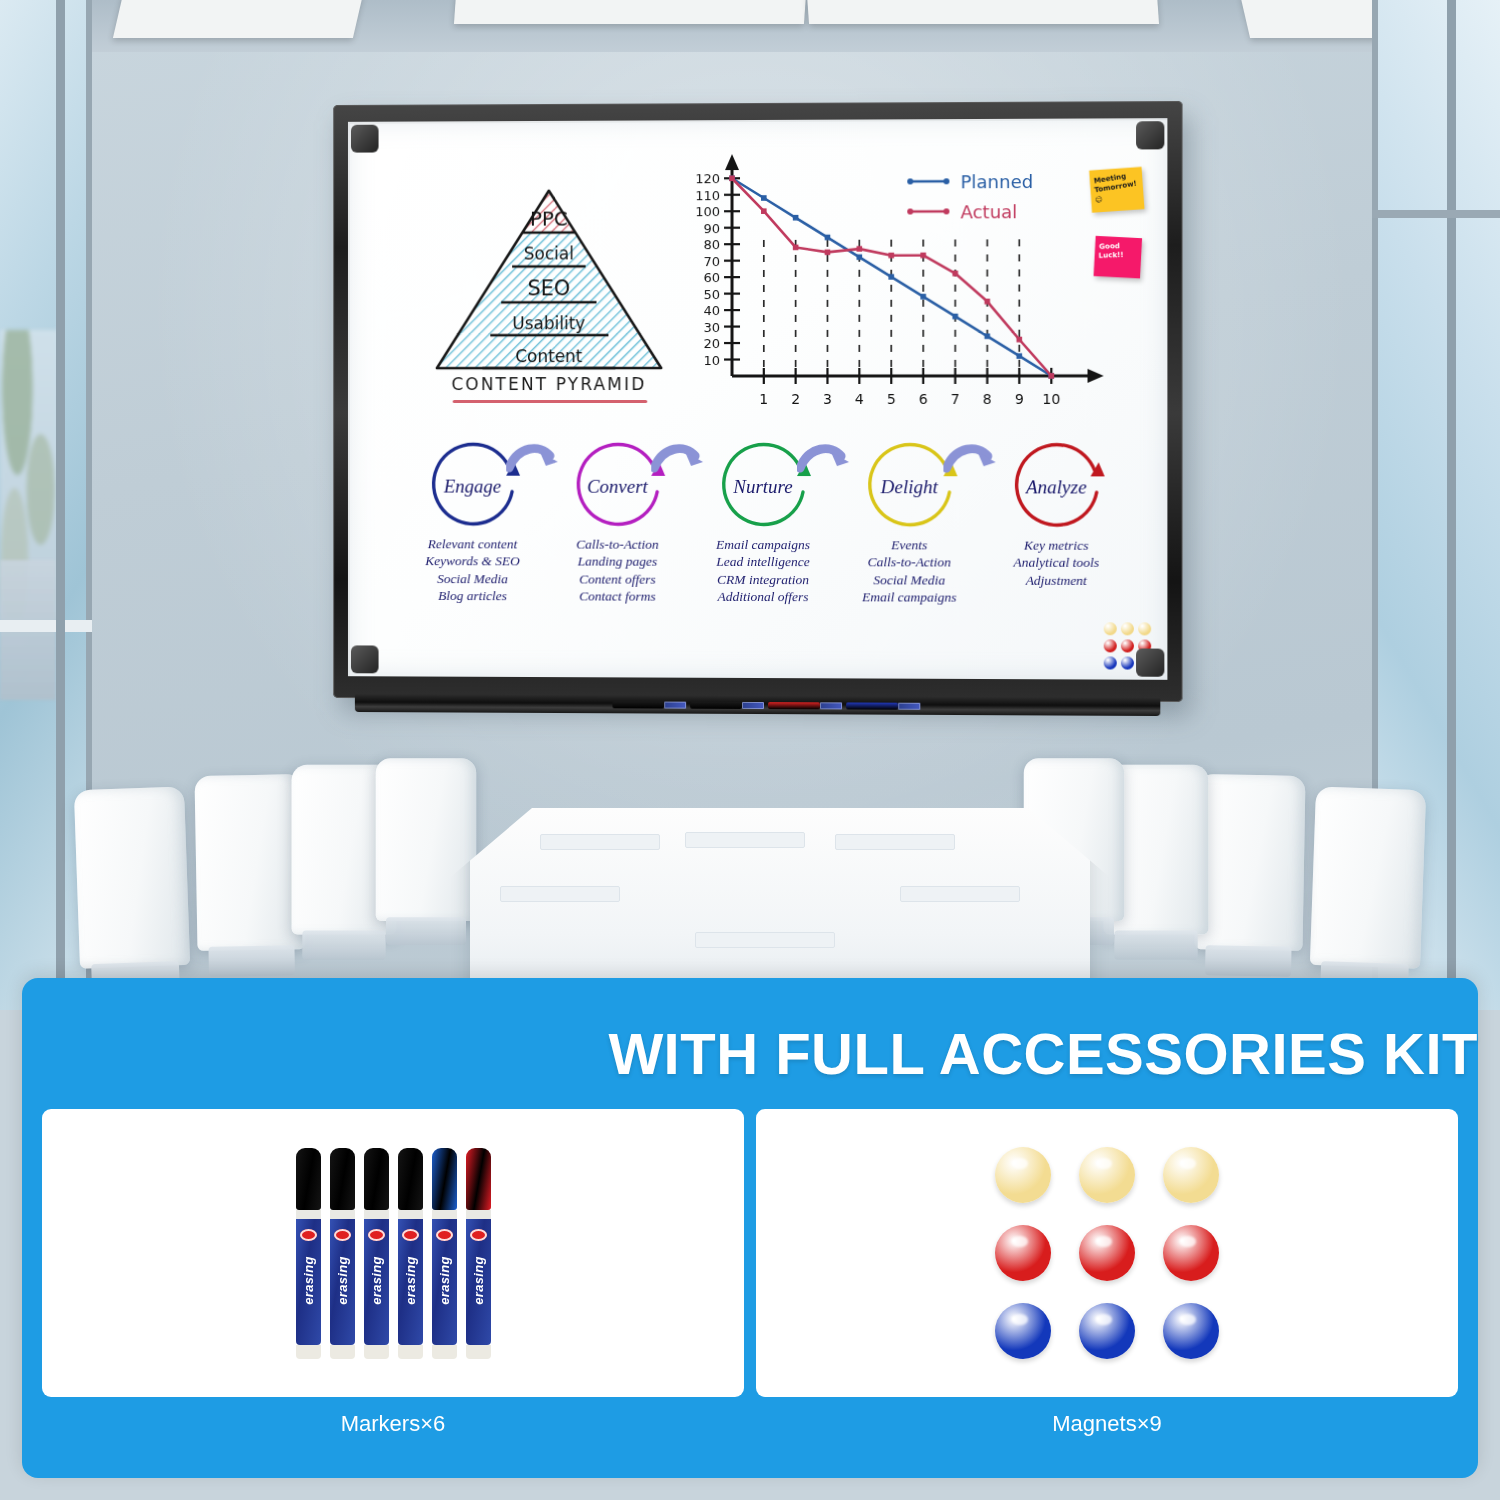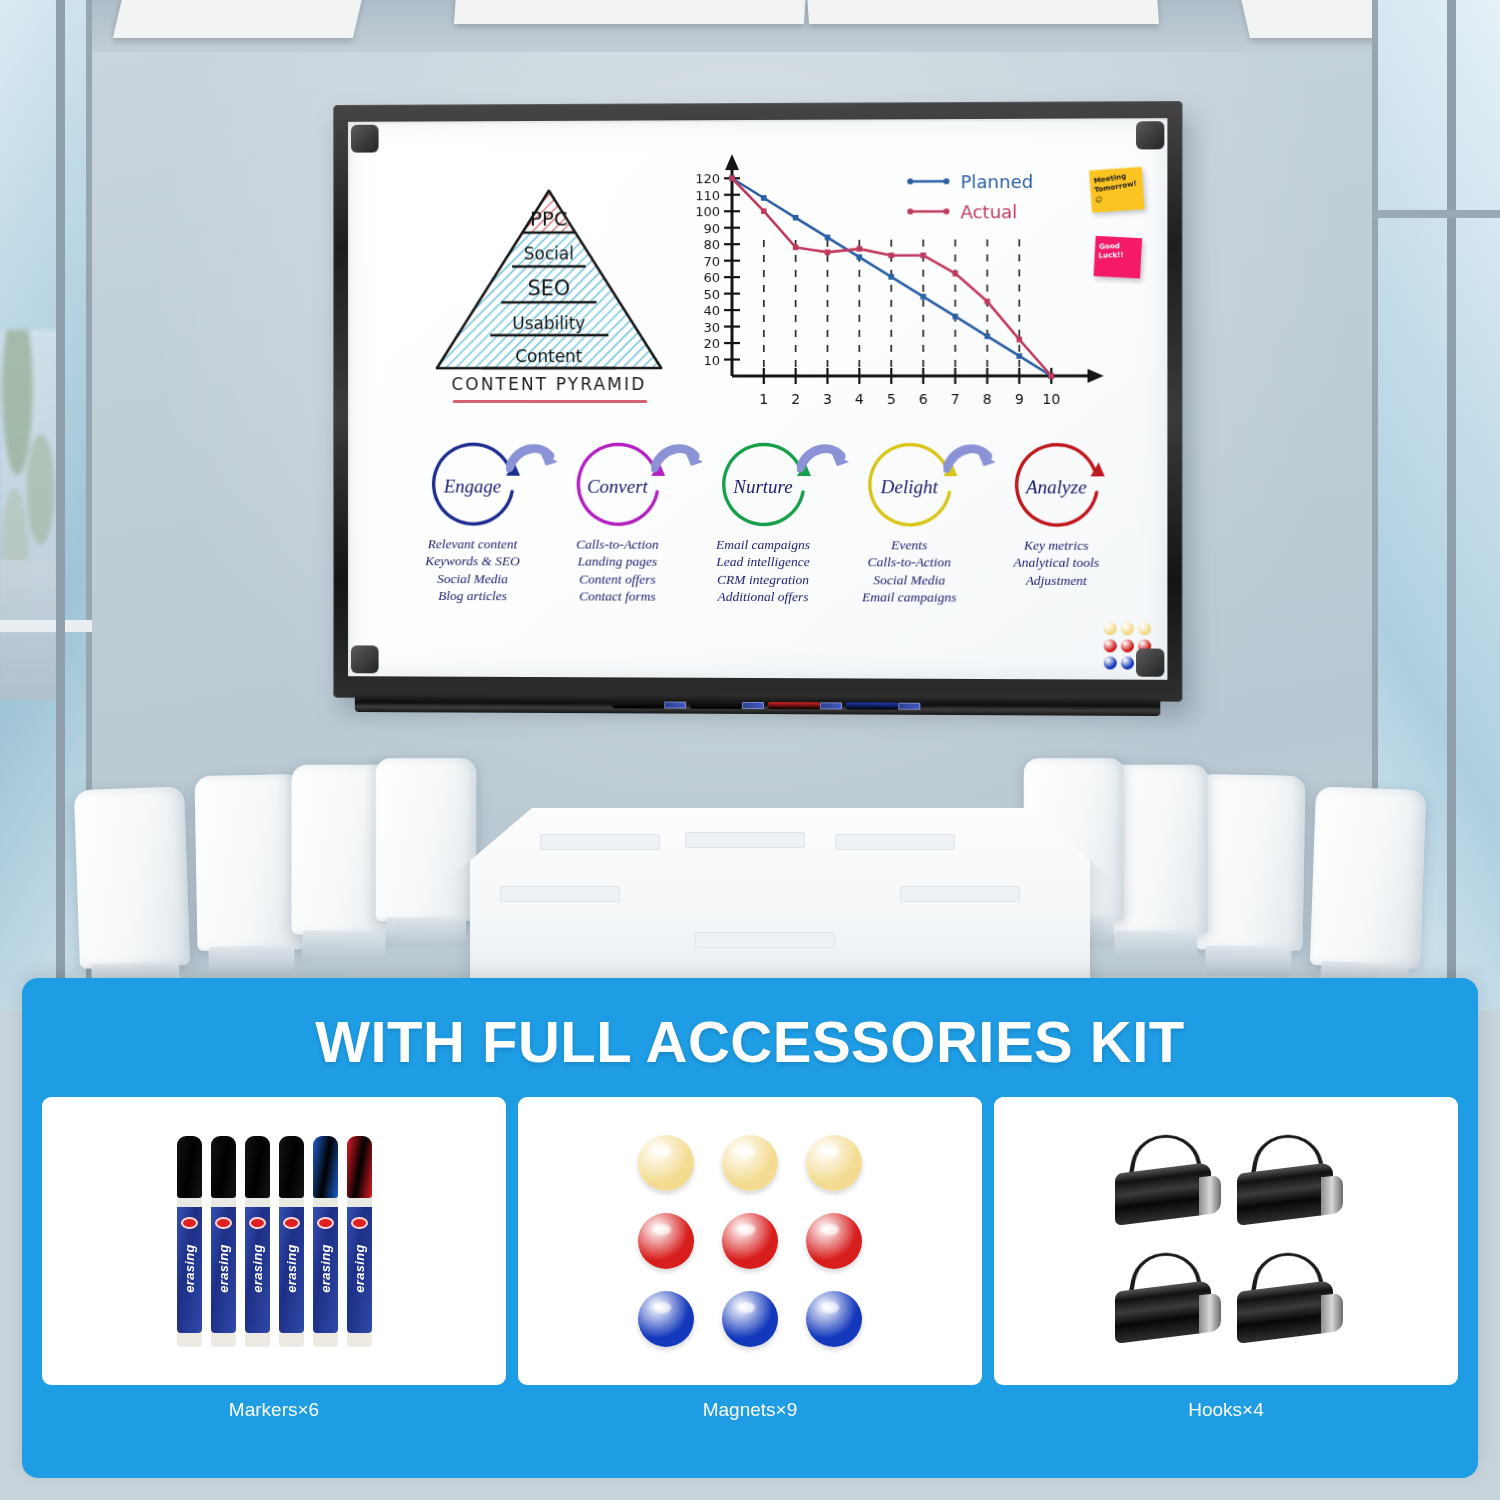--- a/index.html
+++ b/index.html
@@ -196,36 +196,36 @@
     border-radius: 4px; opacity: .95;
   }
 
   
   #banner {
     position: absolute; left: 22px; top: 978px; width: 1456px; height: 500px;
     background: #1e9ce4; border-radius: 16px;
     box-shadow: 0 -4px 18px rgba(0,0,0,0.12);
   }
   #banner-title {
-    text-align: center; color: #ffffff; font-weight: 700;
-    font-size: 58px; letter-spacing: 0.5px; padding-top: 30px;
+    text-align: right; color: #ffffff; font-weight: 700;
+    font-size: 58px; letter-spacing: 0.5px; padding-top: 42px;
     text-shadow: 0 2px 4px rgba(0,0,0,0.14);
     font-family: "Liberation Sans", sans-serif;
   }
   #acc-row {
     display: flex; gap: 12px; padding: 22px 20px 0 20px; align-items: stretch;
   }
   .acc-card { flex: 1; display: flex; flex-direction: column; align-items: center; }
   .acc-photo {
     width: 100%; height: 288px; background: #ffffff; border-radius: 9px;
     display: flex; align-items: center; justify-content: center; position: relative;
     overflow: hidden;
   }
   .acc-label {
-    color: #ffffff; font-size: 19px; margin-top: 14px; text-align: center;
+    color: #ffffff; font-size: 22px; margin-top: 14px; text-align: center;
     font-family: "Liberation Sans", sans-serif; white-space: nowrap;
   }
 
   
   .markers { display: flex; gap: 9px; align-items: flex-start; }
   .marker { width: 25px; position: relative; }
   .marker .cap {
     height: 62px; border-radius: 9px 9px 3px 3px;
     background: linear-gradient(100deg, #4a4a4a 0%, #141414 45%, #3d3d3d 100%);
   }
@@ -677,42 +677,15 @@
             <div class="mag" style="background: radial-gradient(circle at 34% 28%, rgb(255, 255, 255) 1%, rgb(216, 29, 29) 58%, rgb(216, 29, 29) 100%);"></div>
             <div class="mag" style="background: radial-gradient(circle at 34% 28%, rgb(255, 255, 255) 1%, rgb(216, 29, 29) 58%, rgb(216, 29, 29) 100%);"></div>
             <div class="mag" style="background: radial-gradient(circle at 34% 28%, rgb(255, 255, 255) 1%, rgb(19, 56, 187) 58%, rgb(19, 56, 187) 100%);"></div>
             <div class="mag" style="background: radial-gradient(circle at 34% 28%, rgb(255, 255, 255) 1%, rgb(19, 56, 187) 58%, rgb(19, 56, 187) 100%);"></div>
             <div class="mag" style="background: radial-gradient(circle at 34% 28%, rgb(255, 255, 255) 1%, rgb(19, 56, 187) 58%, rgb(19, 56, 187) 100%);"></div>
           </div>
       </div>
       <div class="acc-label">Magnets×9</div>
     </div>
 
-    <div class="acc-card">
-      <div class="acc-photo">
-        <div class="hook-grid" id="hook-grid">
-            <div class="hook">
-              <div class="hook-wire"></div>
-              <div class="hook-body"></div>
-              <div class="hook-lip"></div>
-            </div>
-            <div class="hook">
-              <div class="hook-wire"></div>
-              <div class="hook-body"></div>
-              <div class="hook-lip"></div>
-            </div>
-            <div class="hook">
-              <div class="hook-wire"></div>
-              <div class="hook-body"></div>
-              <div class="hook-lip"></div>
-            </div>
-            <div class="hook">
-              <div class="hook-wire"></div>
-              <div class="hook-body"></div>
-              <div class="hook-lip"></div>
-            </div>
-          </div>
-      </div>
-      <div class="acc-label">Hooks×4</div>
-    </div>
 
   </div>
 </div>
 
 </body></html>

